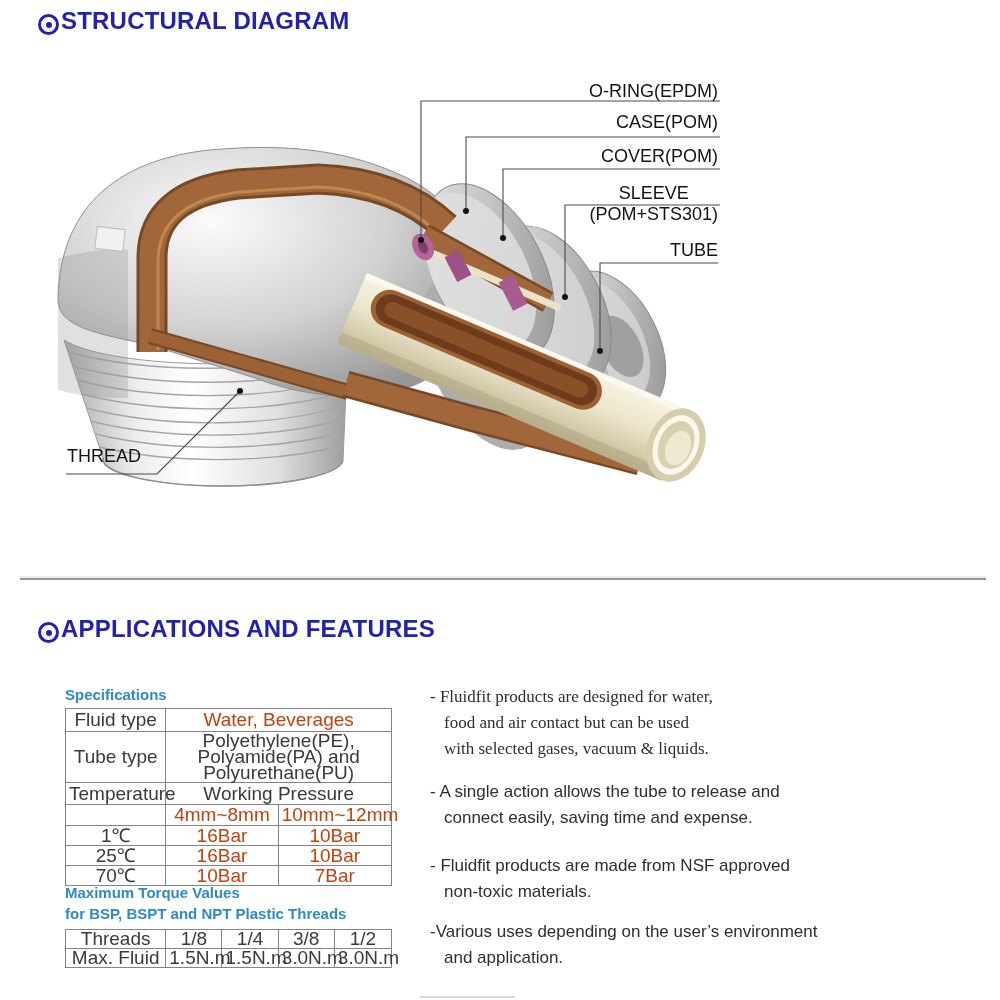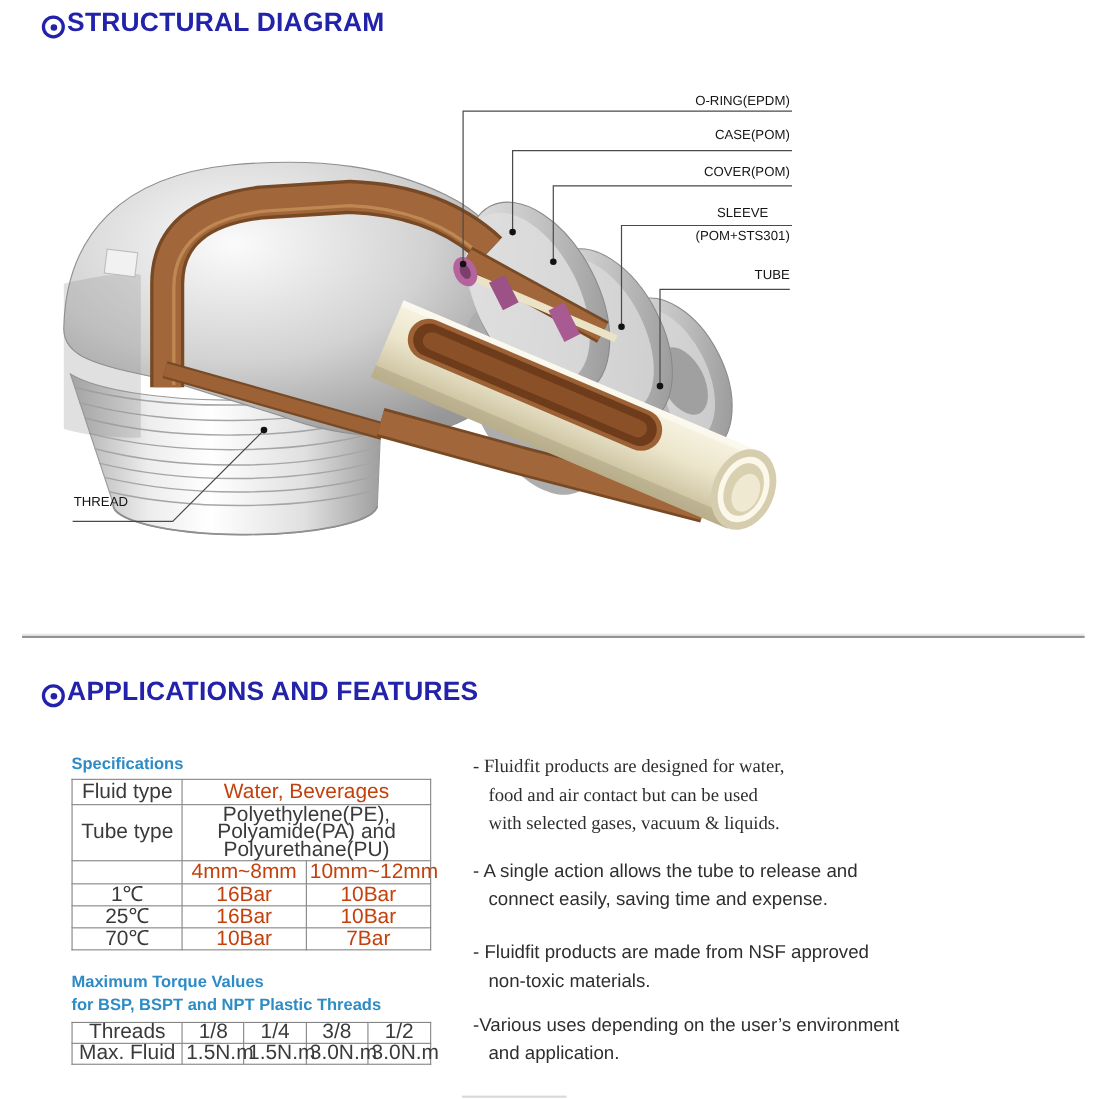--- a/index.html
+++ b/index.html
@@ -6,21 +6,21 @@
   .page{position:relative;width:1000px;height:1000px;background:#ffffff;
         font-family:"Liberation Sans",sans-serif;overflow:hidden;}
   
   .sec-heading{position:absolute;display:flex;align-items:flex-end;gap:2px;
         color:#2222aa;font-weight:bold;font-size:24px;letter-spacing:.2px;white-space:nowrap;}
   .odot{width:15px;height:15px;border:3px solid #2222aa;border-radius:50%;
         display:inline-flex;align-items:center;justify-content:center;flex:0 0 auto;}
   .odot-in{width:6px;height:6px;background:#2222aa;border-radius:50%;}
   
   .diag{position:absolute;left:0;top:0;width:1000px;height:580px;}
-  .dlabel{position:absolute;font-size:12px;color:#141414;white-space:nowrap;line-height:20px;}
+  .dlabel{position:absolute;font-size:18px;color:#141414;white-space:nowrap;line-height:20px;}
   .dlabel.r{right:282px;text-align:right;}
   .dlabel.c{text-align:center;line-height:21px;}
   
   .divider{position:absolute;left:20px;top:576px;width:966px;height:2px;
         background:#ececec;border-bottom:2.5px solid #959595;}
   .bottom-tick{position:absolute;left:420px;top:996px;width:95px;height:2px;background:#d9d9d9;}
   
   .tbl-title{position:absolute;color:#2e8bc5;font-weight:bold;font-size:15px;line-height:21px;white-space:nowrap;}
   table.spec,table.torq{position:absolute;border-collapse:collapse;table-layout:fixed;
         font-size:19px;color:#3a3a3a;}
@@ -213,20 +213,24 @@
       </colgroup>
     <tbody>
         <tr style="height:23px">
       <td class="l">Fluid type</td>
       <td class="l bl" colspan="2">Water, Beverages</td>
     </tr>
     <tr style="height:38px">
       <td class="l">Tube type</td>
       <td class="l" colspan="2">Polyethylene(PE), Polyamide(PA) and Polyurethane(PU)</td>
     </tr>
+    <tr style="height:22px">
+      <td class="l">Temperature</td>
+      <td colspan="2">Working Pressure</td>
+    </tr>
     <tr style="height:21px">
       <td></td>
       <td class="bl">4mm~8mm</td>
       <td class="bl">10mm~12mm</td>
     </tr>
     <tr style="height:20px">
       <td>1℃</td>
       <td class="bl">16Bar</td>
       <td class="bl">10Bar</td>
     </tr>

